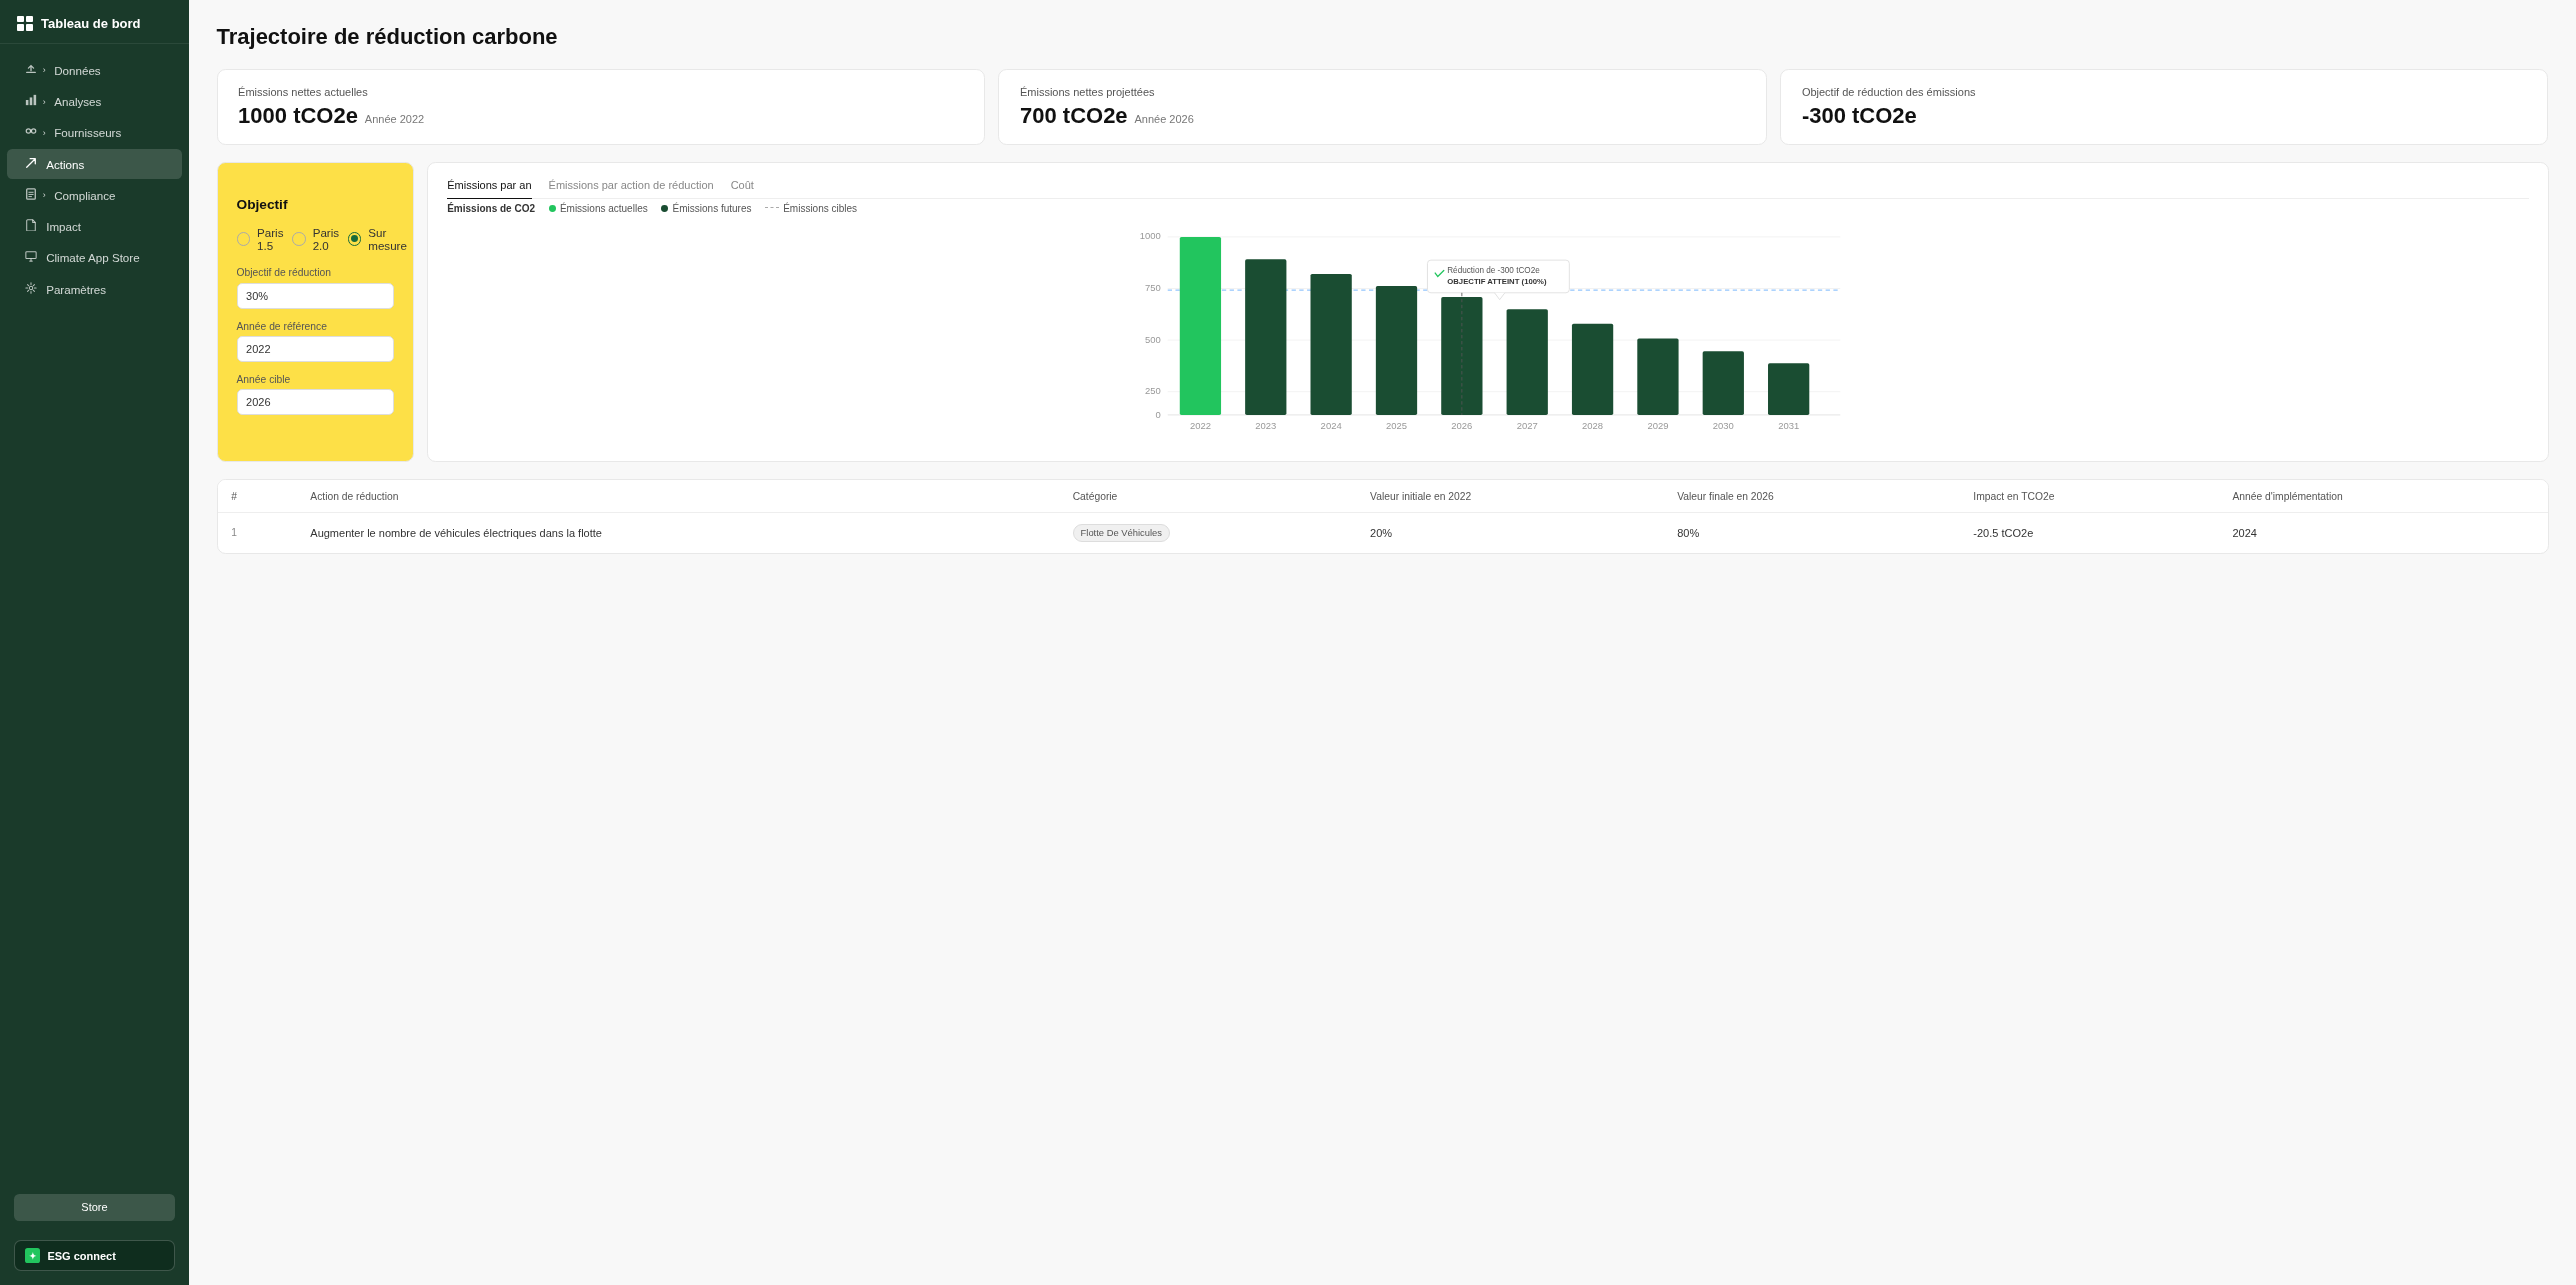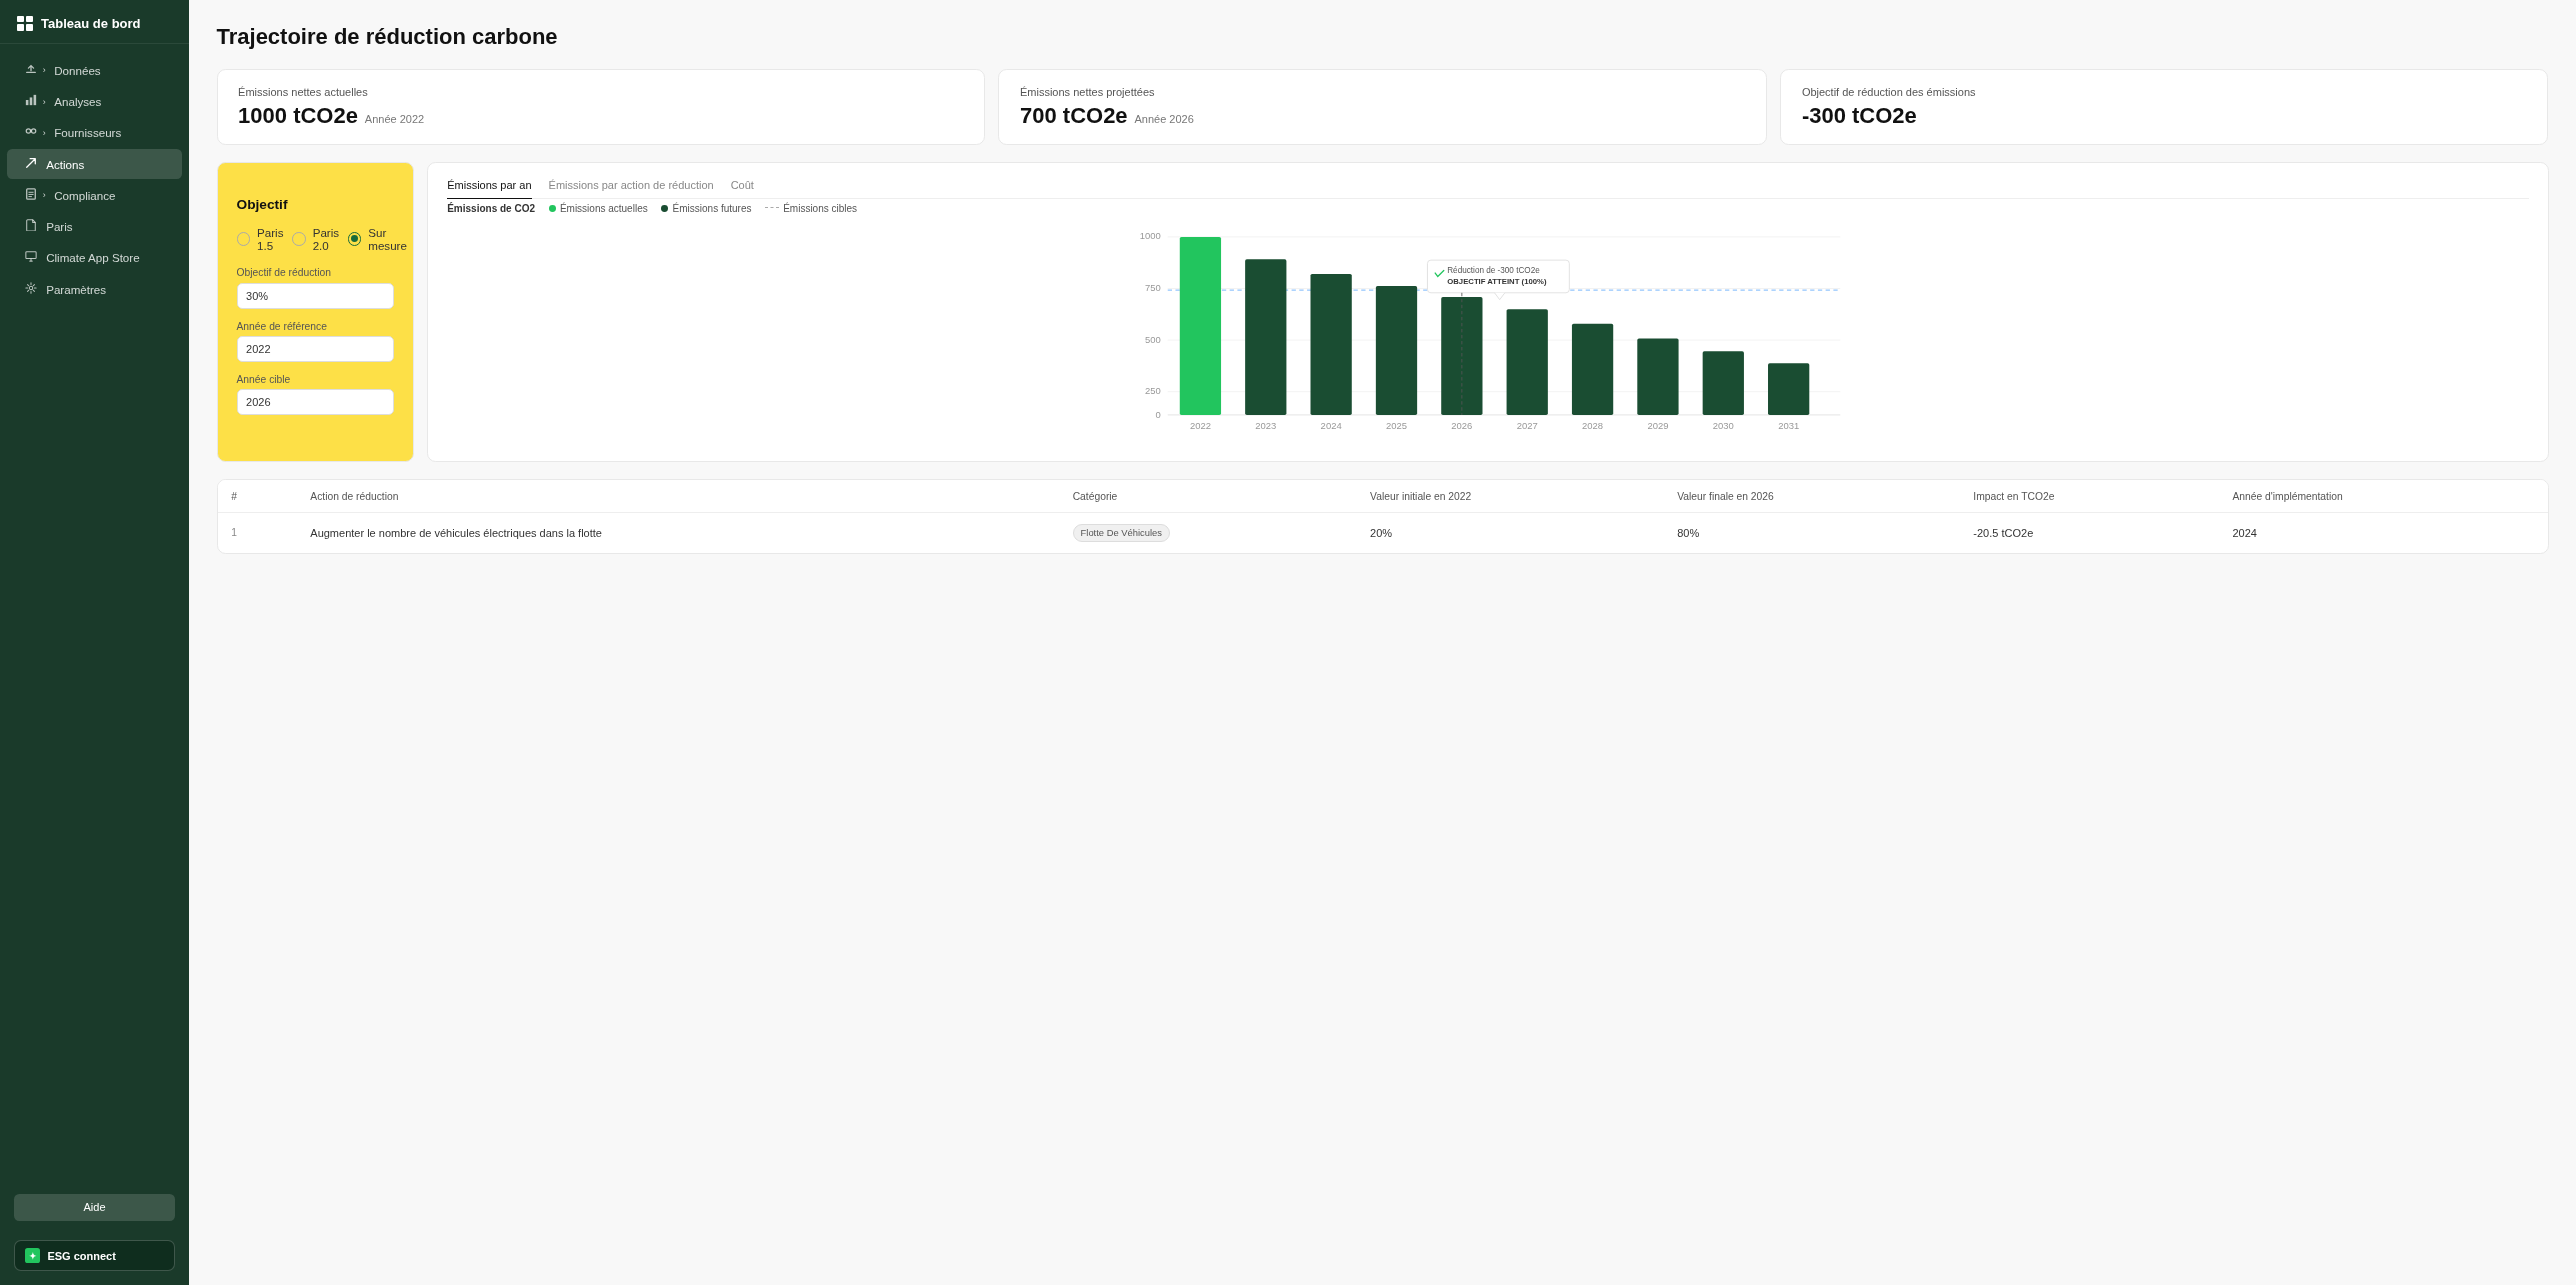--- a/index.html
+++ b/index.html
@@ -252,21 +252,21 @@
       <span>Compliance</span>
     </div>
 
     <div class="nav-item">
       <span class="nav-icon">
         <svg width="12" height="12" viewBox="0 0 14 14" fill="none">
           <path d="M3 1h6l3 3v9a1 1 0 01-1 1H3a1 1 0 01-1-1V2a1 1 0 011-1z" stroke="rgba(255,255,255,0.7)" stroke-width="1.2"></path>
           <path d="M9 1v3h3" stroke="rgba(255,255,255,0.7)" stroke-width="1.2"></path>
         </svg>
       </span>
-      <span>Paris</span>
+      <span>Impact</span>
     </div>
 
     <div class="nav-item">
       <span class="nav-icon">
         <svg width="12" height="12" viewBox="0 0 14 14" fill="none">
           <rect x="1" y="2" width="12" height="8" rx="1" stroke="rgba(255,255,255,0.7)" stroke-width="1.2"></rect>
           <line x1="5" y1="13" x2="9" y2="13" stroke="rgba(255,255,255,0.7)" stroke-width="1.2"></line>
           <line x1="7" y1="10" x2="7" y2="13" stroke="rgba(255,255,255,0.7)" stroke-width="1.2"></line>
         </svg>
       </span>
@@ -278,21 +278,21 @@
         <svg width="12" height="12" viewBox="0 0 14 14" fill="none">
           <circle cx="7" cy="7" r="2" stroke="rgba(255,255,255,0.7)" stroke-width="1.2"></circle>
           <path d="M7 1v2M7 11v2M1 7h2M11 7h2M3 3l1.4 1.4M9.6 9.6L11 11M3 11l1.4-1.4M9.6 4.4L11 3" stroke="rgba(255,255,255,0.7)" stroke-width="1.2" stroke-linecap="round"></path>
         </svg>
       </span>
       <span>Paramètres</span>
     </div>
   </nav>
 
   <div class="sidebar-help">
-    <button class="help-btn">Aide</button>
+    <button class="help-btn">Store</button>
   </div>
 
   <div class="sidebar-footer">
     <div class="esg-badge">
       <div class="esg-badge-icon">✦</div>
       <span>ESG connect</span>
     </div>
   </div>
 </nav>
 

